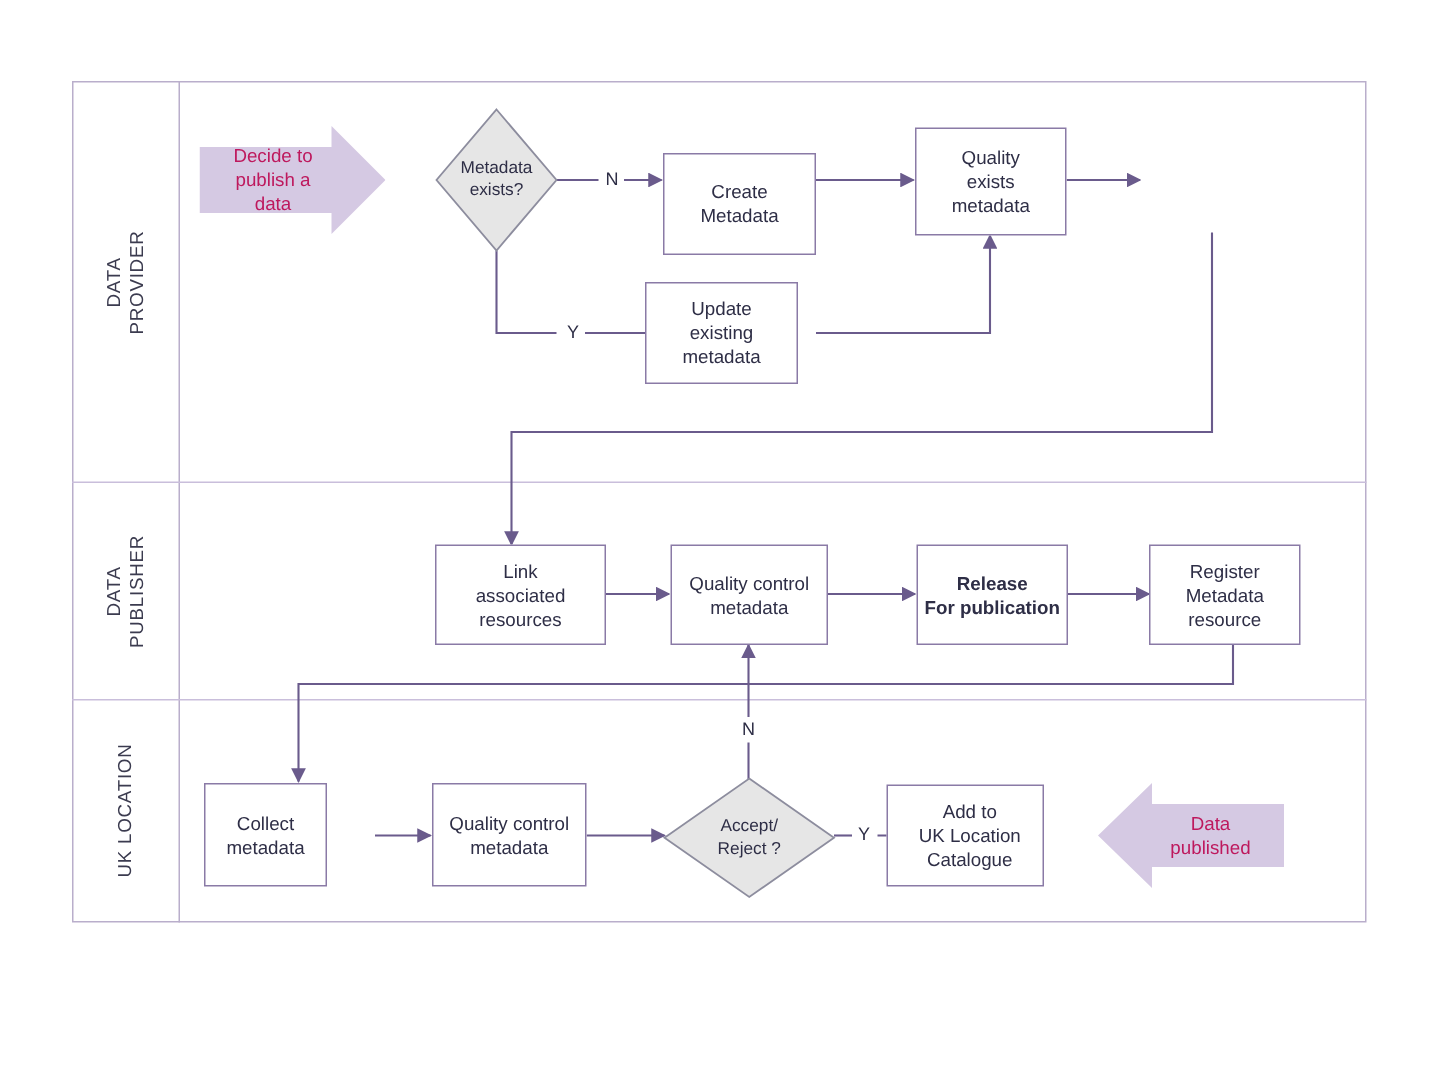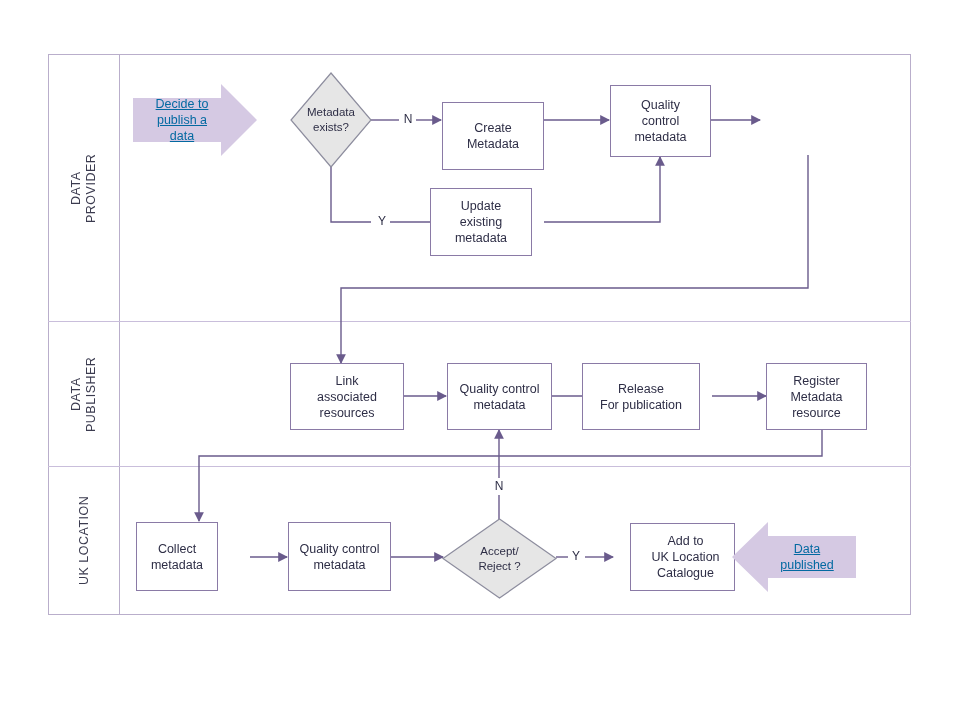--- a/index.html
+++ b/index.html
@@ -102,26 +102,25 @@
   .blockarrow {
     position: absolute;
   }
   .blockarrow svg { position: absolute; left:0; top:0; }
   .blockarrow-text {
     position: absolute;
     left: 0; top: 0;
     width: 100%; height: 100%;
     display: flex; align-items: center; justify-content: center;
     text-align: center;
-    color: #0369a1;
+    color: #be185d;
     font-size: 12.5px;
     line-height: 16px;
     white-space: pre-line;
     pointer-events: none;
-    text-decoration: underline;
   }
   .blockarrow.right .blockarrow-text { padding-right: 26px; box-sizing: border-box; }
   .blockarrow.left  .blockarrow-text { padding-left: 26px;  box-sizing: border-box; }
 
   
   #connectors {
     position: absolute;
     left: 0; top: 0;
     width: 960px; height: 720px;
     pointer-events: none;
@@ -233,53 +232,53 @@
   </div>
 
   <div class="box" style="left:442px; top:86px; width:102px; height:68px;margin-top:16px;">Create
 Metadata</div>
 
   <div class="box" style="left:430px; top:188px; width:102px; height:68px;">Update
 existing
 metadata</div>
 
   <div class="box" style="left:610px; top:85px; width:101px; height:72px;">Quality
-control
+exists
 metadata</div>
 
 
   <div class="box" style="left:290px; top:363px; width:114px; height:67px;">Link
 associated
 resources</div>
 
   <div class="box" style="left:447px; top:363px; width:105px; height:67px;">Quality control
 metadata</div>
 
-  <div class="box" style="left:582px; top:363px; width:118px; height:67px;">Release
+  <div class="box" style="left:611px; top:363px; width:101px; height:67px;font-weight:bold;">Release
 For publication</div>
 
   <div class="box" style="left:766px; top:363px; width:101px; height:67px;">Register
 Metadata
 resource</div>
 
   <div class="box" style="left:136px; top:522px; width:82px; height:69px;">Collect
 metadata</div>
 
   <div class="box" style="left:288px; top:522px; width:103px; height:69px;">Quality control
 metadata</div>
 
   <div class="diamond-wrap" style="left:443px; top:519px; width:113px; height:79px;">
     <svg width="113" height="79" viewBox="0 0 113 79">
       <polygon points="56.5,0 113,39.5 56.5,79 0,39.5" fill="#e6e6e6" stroke="#8d8d9e" stroke-width="1.2"></polygon>
     </svg>
     <div class="diamond-text">Accept/
 Reject ?</div>
   </div>
 
-  <div class="box" style="left:630px; top:523px; width:105px; height:68px;padding-left:8px;">Add to
+  <div class="box" style="left:591px; top:523px; width:105px; height:68px;padding-left:8px;">Add to
 UK Location
 Catalogue</div>
 
   <div class="blockarrow left" style="left:732px; top:522px; width:124px; height:70px;">
     <svg width="124" height="70" viewBox="0 0 124 70">
       <polygon points="124,14 36,14 36,0 0,35 36,70 36,56 124,56" fill="#d5c9e3"></polygon>
     </svg>
     <div class="blockarrow-text">Data
 published</div>
   </div>

